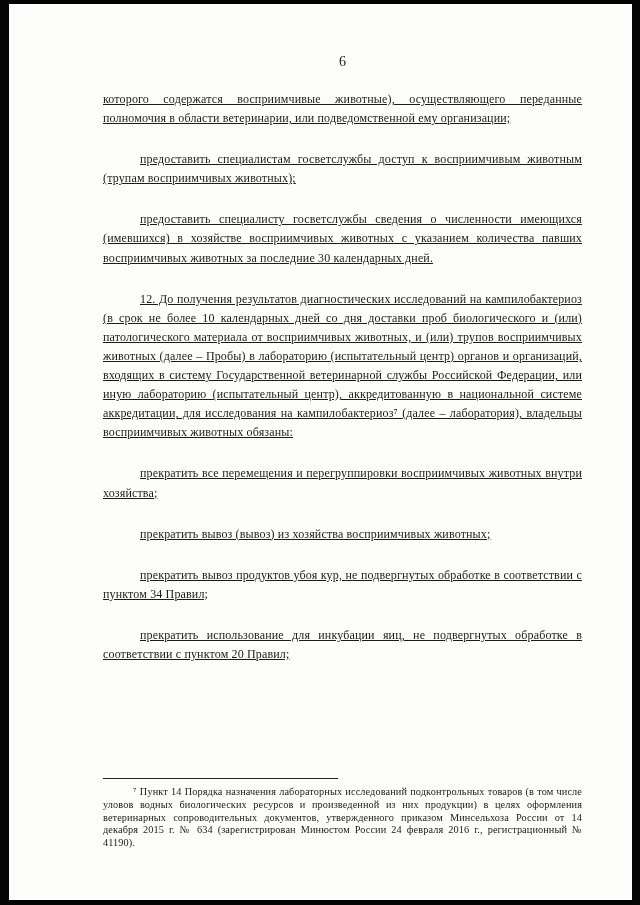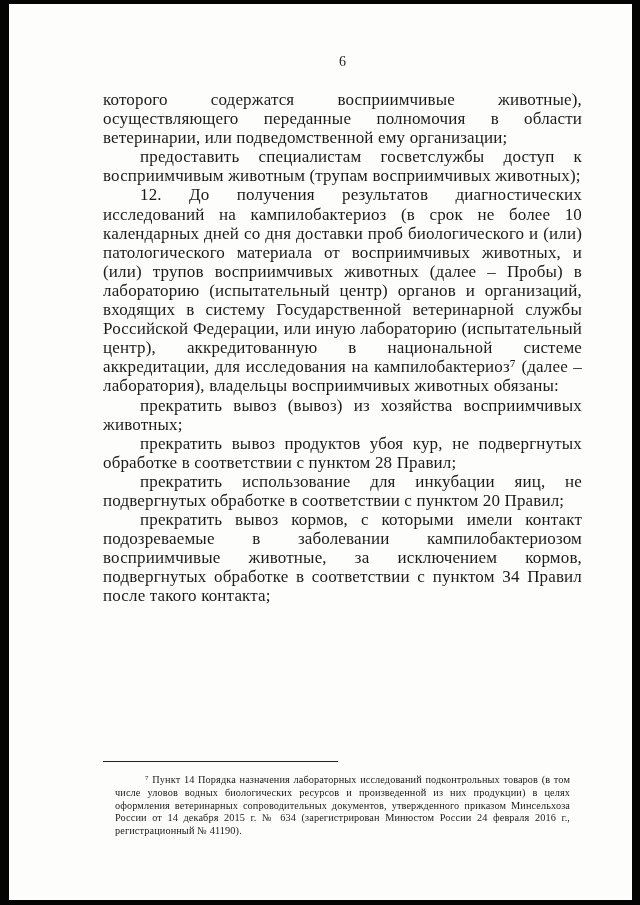--- a/index.html
+++ b/index.html
@@ -29,63 +29,66 @@
   }
   .page-number {
     text-align: center;
     font-size: 14px;
     line-height: 17px;
     margin: 0 0 20px 0;
   }
   .body-text p.para {
     margin: 0;
     padding: 0;
-    font-size: 17px;
+    font-size: 12px;
     line-height: 19.1px;
     text-align: justify;
     letter-spacing: 0.15px;
+    text-decoration: underline;
   }
   .body-text p.para.indent {
     text-indent: 37px;
+    margin-top: 22px;
   }
   .footnote-area {
     position: absolute;
     left: 94px;
     right: 50px;
     bottom: 50px;
   }
   .footnote-sep {
     width: 235px;
     border-top: 1.4px solid #222222;
     margin-bottom: 7px;
   }
   .footnote-text {
-    margin: 12px;
+    margin: 0;
     font-size: 10.3px;
     line-height: 12.8px;
     text-align: justify;
     text-indent: 30px;
     letter-spacing: 0.1px;
     font-family: Liberation Serif, serif;
   }
 </style>
 </head>
 <body>
 
 <div class="page">
   <div class="content">
     <div class="page-number">6</div>
     <div class="body-text" id="doc-body">
         <p class="para">которого содержатся восприимчивые животные), осуществляющего переданные полномочия в области ветеринарии, или подведомственной ему организации;</p>
         <p class="para indent">предоставить специалистам госветслужбы доступ к восприимчивым животным (трупам восприимчивых животных);</p>
+        <p class="para indent">предоставить специалисту госветслужбы сведения о численности имеющихся (имевшихся) в хозяйстве восприимчивых животных с указанием количества павших восприимчивых животных за последние 30 календарных дней.</p>
         <p class="para indent">12. До получения результатов диагностических исследований на кампилобактериоз (в срок не более 10 календарных дней со дня доставки проб биологического и (или) патологического материала от восприимчивых животных, и (или) трупов восприимчивых животных (далее – Пробы) в лабораторию (испытательный центр) органов и организаций, входящих в систему Государственной ветеринарной службы Российской Федерации, или иную лабораторию (испытательный центр), аккредитованную в национальной системе аккредитации, для исследования на кампилобактериоз⁷ (далее – лаборатория), владельцы восприимчивых животных обязаны:</p>
+        <p class="para indent">прекратить все перемещения и перегруппировки восприимчивых животных внутри хозяйства;</p>
         <p class="para indent">прекратить вывоз (вывоз) из хозяйства восприимчивых животных;</p>
-        <p class="para indent">прекратить вывоз продуктов убоя кур, не подвергнутых обработке в соответствии с пунктом 28 Правил;</p>
+        <p class="para indent">прекратить вывоз продуктов убоя кур, не подвергнутых обработке в соответствии с пунктом 34 Правил;</p>
         <p class="para indent">прекратить использование для инкубации яиц, не подвергнутых обработке в соответствии с пунктом 20 Правил;</p>
-        <p class="para indent">прекратить вывоз кормов, с которыми имели контакт подозреваемые в заболевании кампилобактериозом восприимчивые животные, за исключением кормов, подвергнутых обработке в соответствии с пунктом 34 Правил после такого контакта;</p>
       </div>
   </div>
 
   <div class="footnote-area">
     <div class="footnote-sep"></div>
     <p class="footnote-text">⁷ Пункт 14 Порядка назначения лабораторных исследований подконтрольных товаров (в том числе уловов водных биологических ресурсов и произведенной из них продукции) в целях оформления ветеринарных сопроводительных документов, утвержденного приказом Минсельхоза России от 14 декабря 2015 г. № 634 (зарегистрирован Минюстом России 24 февраля 2016 г., регистрационный № 41190).</p>
   </div>
 </div>
 
 </body></html>

